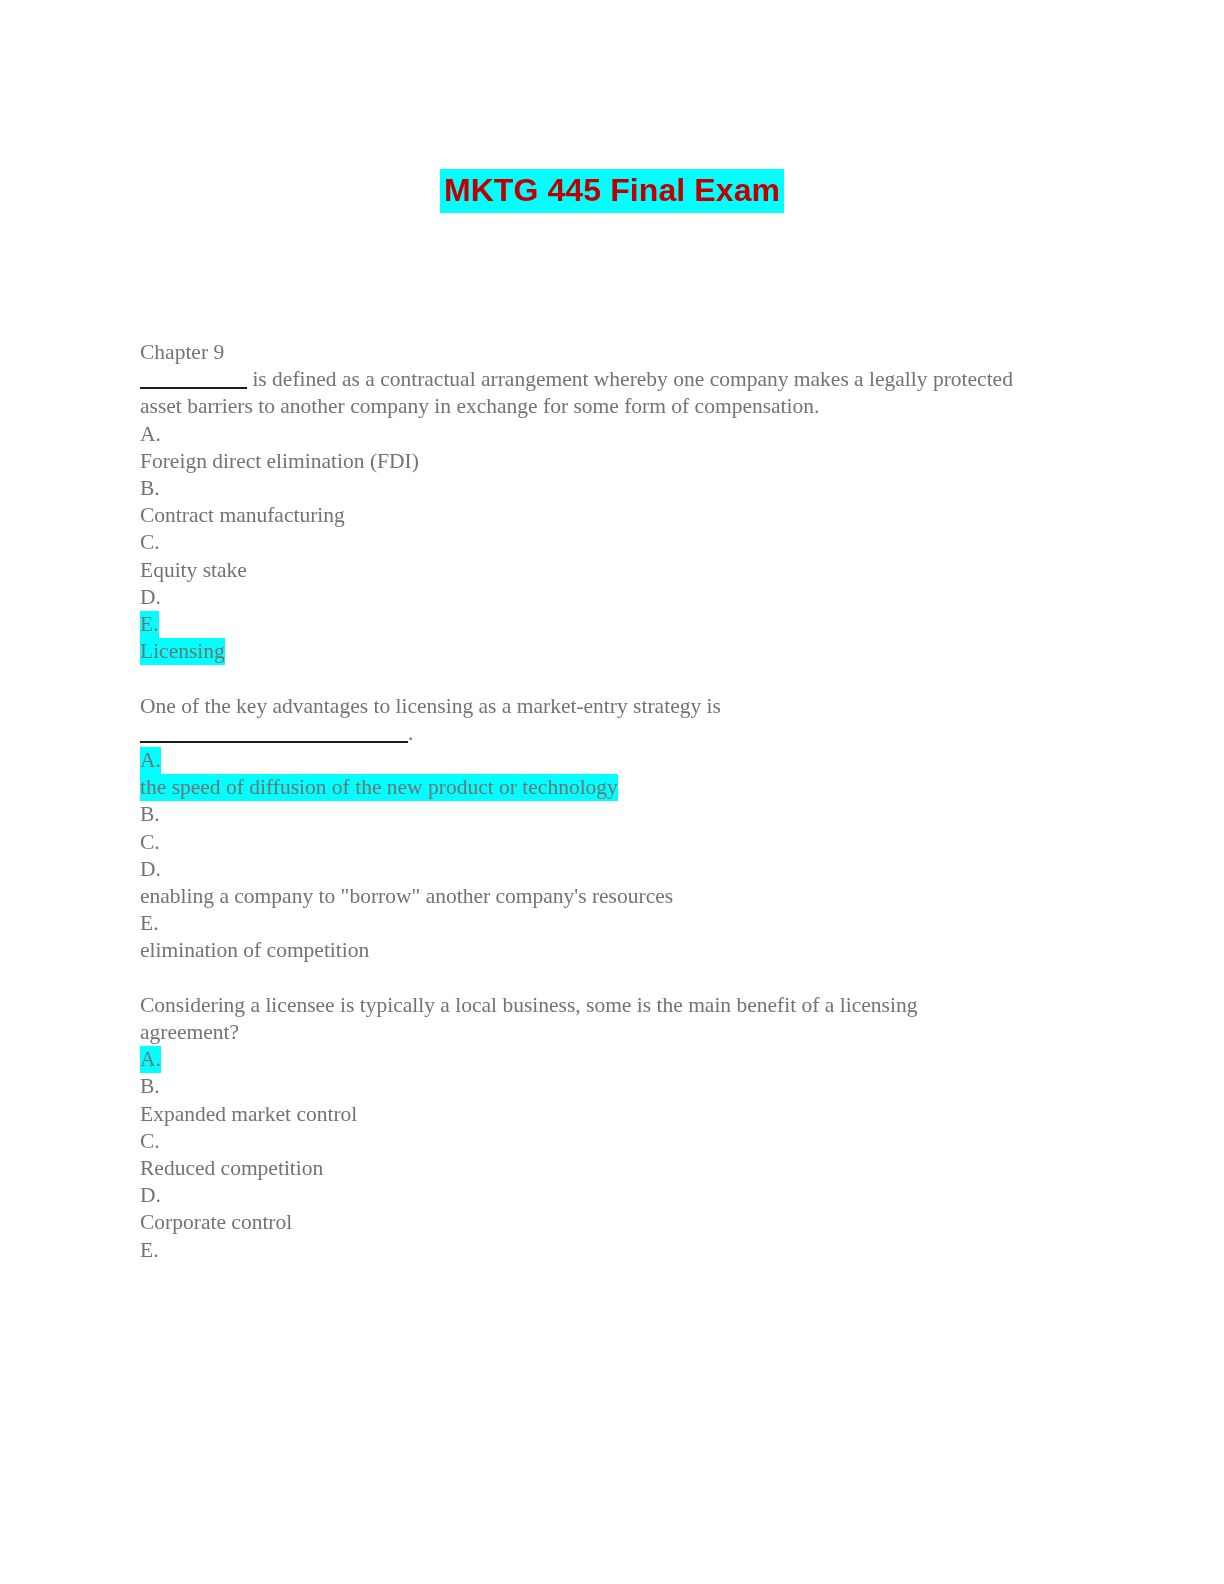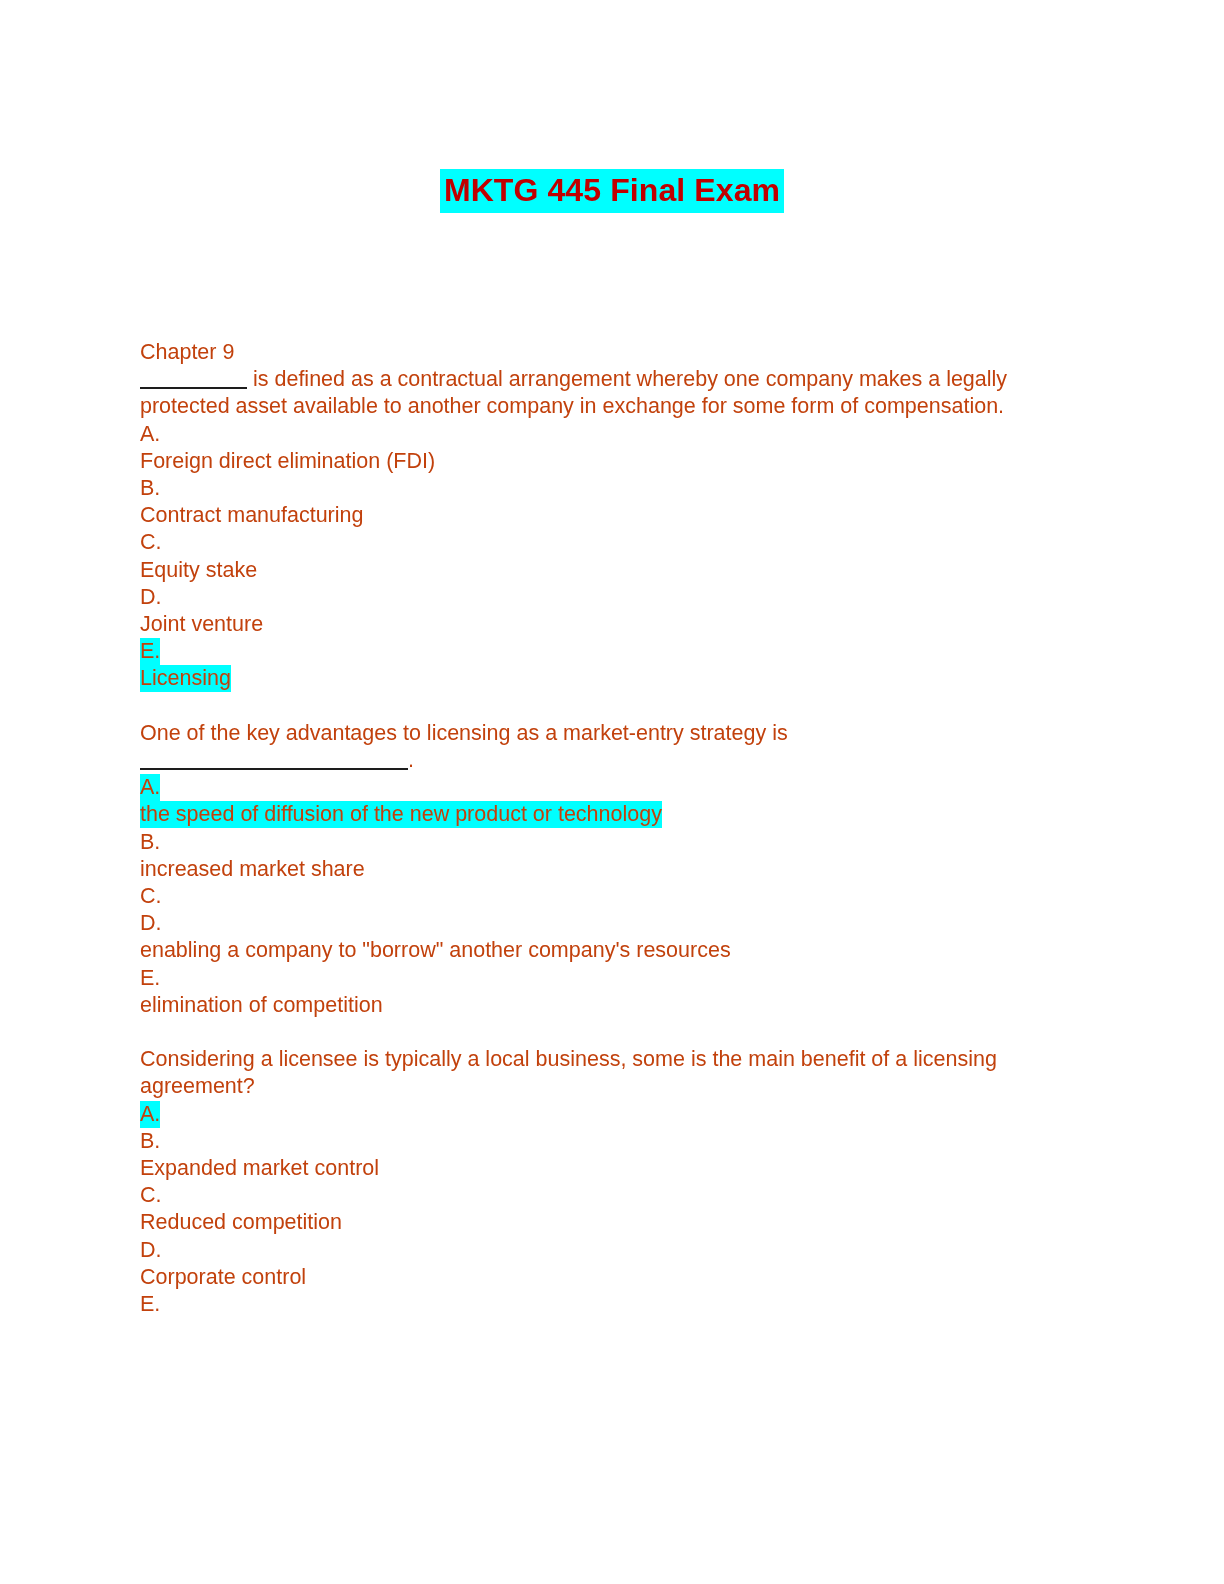--- a/index.html
+++ b/index.html
@@ -41,23 +41,24 @@
   }
   .body-block {
     position: absolute;
     left: 140px;
     top: 303px;
     width: 880px;
   }
   .line {
     font-size: 21.5px;
     line-height: 27.2px;
-    color: #c2410c;
+    color: #737373;
     white-space: pre-wrap;
     word-wrap: break-word;
+    font-family: Liberation Serif, serif;
   }
   .line .hl {
     background: #00ffff;
     box-decoration-break: clone;
     -webkit-box-decoration-break: clone;
   }
   .line.hl-line {
     display: block;
   }
   .line.hl-line > span.hl {
@@ -85,42 +86,40 @@
 <div class="page">
 
   <div class="title-wrap">
     <span class="doc-title">MKTG 445 Final Exam</span>
   </div>
 
   <div class="body-block">
 
     <div class="line">Chapter 9</div>
 
-    <div class="line"><span class="blank-rule blank-short"></span><span> is defined as a contractual arrangement whereby one company makes a legally protected asset available to another company in exchange for some form of compensation.</span></div>
+    <div class="line"><span class="blank-rule blank-short"></span><span> is defined as a contractual arrangement whereby one company makes a legally protected asset barriers to another company in exchange for some form of compensation.</span></div>
 
     <div class="line">A.</div>
     <div class="line">Foreign direct elimination (FDI)</div>
     <div class="line">B.</div>
     <div class="line">Contract manufacturing</div>
     <div class="line">C.</div>
     <div class="line">Equity stake</div>
     <div class="line">D.</div>
-    <div class="line">Joint venture</div>
     <div class="line hl-line"><span class="hl letter-hl">E.</span></div>
     <div class="line hl-line"><span class="hl">Licensing</span></div>
 
     <div class="spacer"></div>
 
     <div class="line">One of the key advantages to licensing as a market-entry strategy is</div>
     <div class="line"><span class="blank-rule blank-long"></span><span>.</span></div>
 
     <div class="line hl-line"><span class="hl letter-hl">A.</span></div>
     <div class="line hl-line"><span class="hl">the speed of diffusion of the new product or technology</span></div>
     <div class="line">B.</div>
-    <div class="line">increased market share</div>
     <div class="line">C.</div>
     <div class="line">D.</div>
     <div class="line">enabling a company to "borrow" another company's resources</div>
     <div class="line">E.</div>
     <div class="line">elimination of competition</div>
 
     <div class="spacer"></div>
 
     <div class="line">Considering a licensee is typically a local business, some is the main benefit of a licensing agreement?</div>
 

